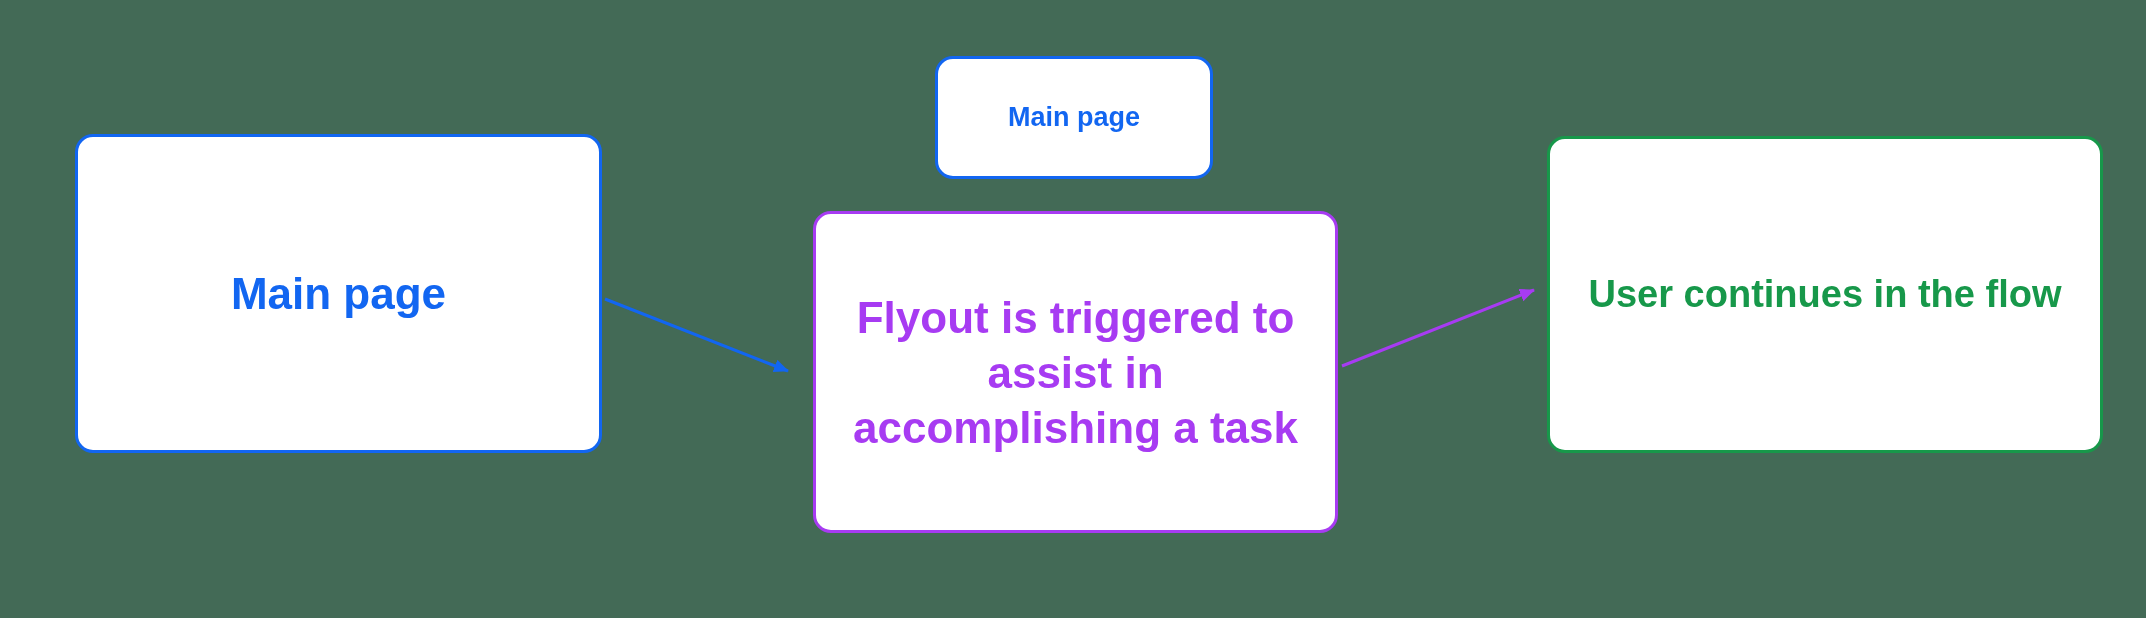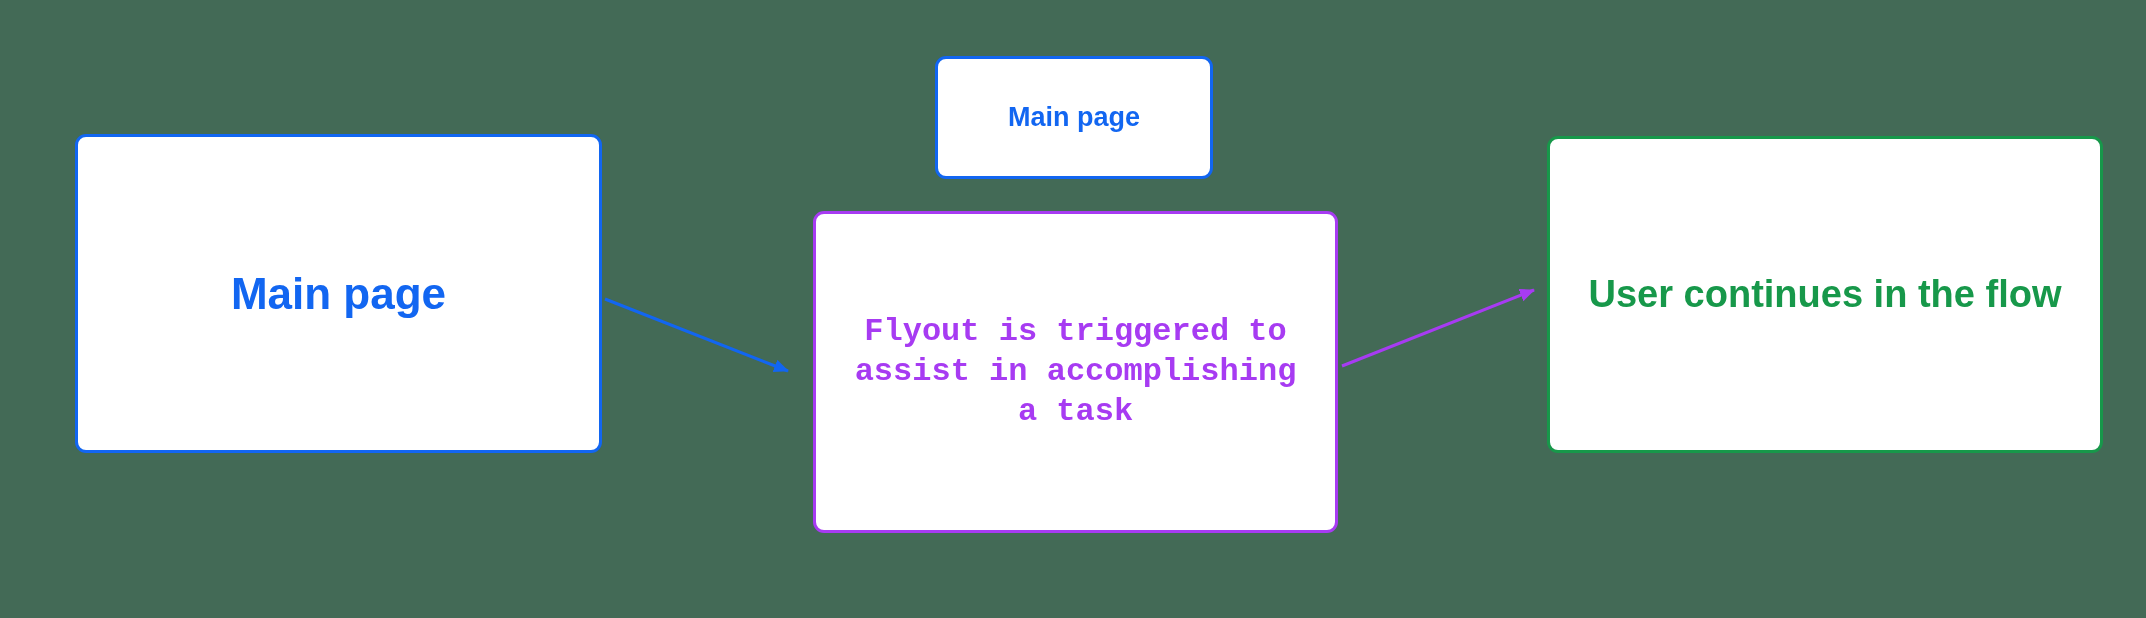--- a/index.html
+++ b/index.html
@@ -30,21 +30,21 @@
   .edge { stroke-width: 3; fill: none; }
   .edge-blue { stroke: var(--blue); }
   .edge-purple { stroke: var(--purple); }
   .head-blue { fill: var(--blue); }
   .head-purple { fill: var(--purple); }
   .node {
     position: absolute;
     background: var(--box_bg);
     border-style: solid;
     border-width: 3px;
-    border-radius: 11px;
+    border-radius: 18px;
     display: flex;
     align-items: center;
     justify-content: center;
     text-align: center;
     font-weight: 700;
   }
   .node-main-page {
     left: 75px; top: 134px;
     width: 527px; height: 319px;
     border-color: var(--blue);
@@ -56,23 +56,22 @@
     width: 278px; height: 123px;
     border-color: var(--blue);
     color: var(--blue);
     font-size: 27px;
   }
   .node-flyout {
     left: 813px; top: 211px;
     width: 525px; height: 322px;
     border-color: var(--purple);
     color: var(--purple);
-    font-size: 32px;
+    font-size: 44px;
     line-height: 1.25;
-    font-family: Liberation Mono, monospace;
   }
   .node-flyout .node-label { max-width: 460px; }
   .node-user-continues {
     left: 1547px; top: 136px;
     width: 556px; height: 317px;
     border-color: var(--green);
     color: var(--green);
     font-size: 38px;
     white-space: nowrap;
   }

